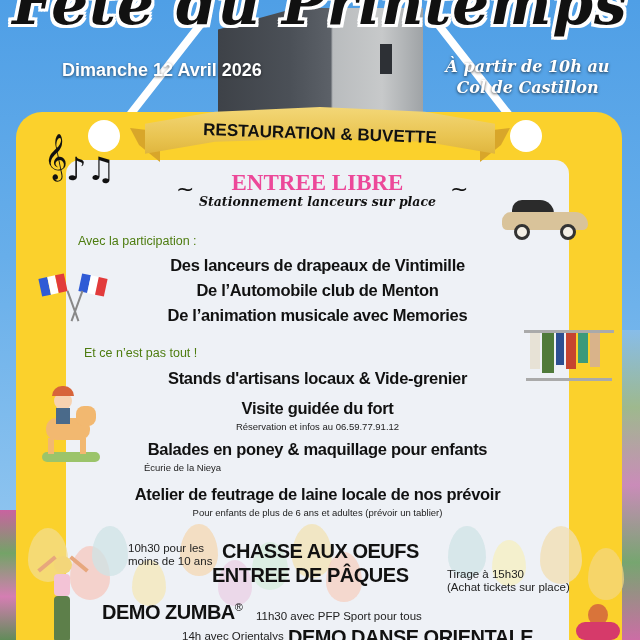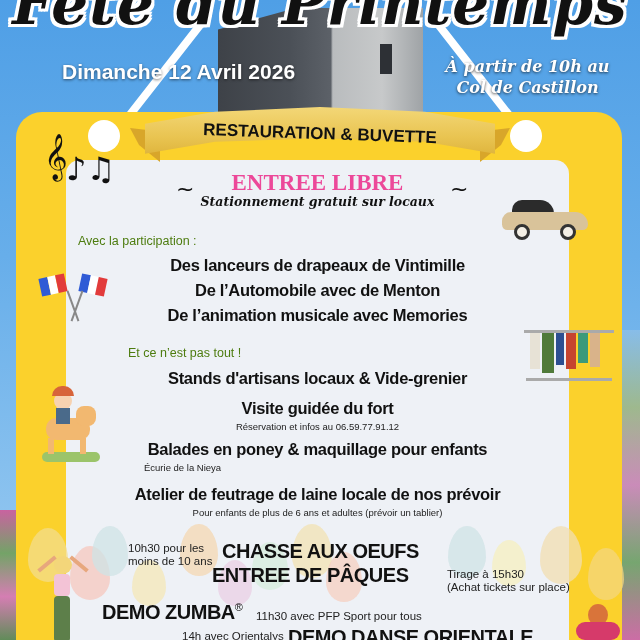--- a/index.html
+++ b/index.html
@@ -26,21 +26,21 @@
   
   .title {
     left: 0; top: -30px; width: 640px; text-align: center;
     font-family: "DejaVu Serif", "Liberation Serif", serif;
     font-weight: bold; font-style: italic;
     font-size: 58px; color: #111;
     letter-spacing: 1px;
     text-shadow: -3px -3px 0 #fff, 3px -3px 0 #fff, -3px 3px 0 #fff, 3px 3px 0 #fff, 0 3px 0 #fff, 0 -3px 0 #fff, 3px 0 0 #fff, -3px 0 0 #fff;
   }
   .date {
-    left: 22px; top: 60px; font-size: 21px; font-weight: bold; color: #fff;
+    left: 22px; top: 60px; font-size: 18px; font-weight: bold; color: #fff;
     font-family: "Liberation Sans", sans-serif;
     text-shadow: 0 1px 3px rgba(0,0,0,0.55);
     padding-left: 40px;
   }
   .time-place {
     left: 430px; top: 56px; width: 195px; text-align: center;
     font-family: "DejaVu Serif", "Liberation Serif", serif; font-style: italic;
     font-size: 16px; line-height: 21px; color: #fff; font-weight: bold;
     text-shadow: 0 1px 3px rgba(0,0,0,0.7);
   }
@@ -126,32 +126,32 @@
 <div class="abs" style="left:66px;top:150px;font-size:32px;color:#111;">♪♫</div>
 
 <div class="abs ribbon-tail" style="left:130px;top:128px;width:30px;height:34px;clip-path:polygon(0 0,100% 10%,100% 100%,30% 50%);"></div>
 <div class="abs ribbon-tail" style="left:480px;top:128px;width:30px;height:34px;clip-path:polygon(0 10%,100% 0,70% 50%,0 100%);"></div>
 <div class="abs ribbon"></div>
 <div class="abs ribbon-text">RESTAURATION &amp; BUVETTE</div>
 
 <div class="abs squiggle" style="left:176px;top:176px;">~</div>
 <div class="abs squiggle" style="left:450px;top:176px;">~</div>
 <div class="abs center entree">ENTREE LIBRE</div>
-<div class="abs center parking">Stationnement gratuit sur locaux</div>
+<div class="abs center parking">Stationnement lanceurs sur place</div>
 
 <div class="abs" style="left:502px;top:200px;width:88px;height:42px;">
   <div class="abs" style="left:10px;top:0;width:42px;height:14px;background:#2b2b2b;border-radius:10px 14px 0 0;"></div>
   <div class="abs" style="left:0;top:12px;width:86px;height:18px;background:#d9c39a;border-radius:10px 14px 6px 6px;"></div>
   <div class="abs" style="left:12px;top:24px;width:16px;height:16px;border-radius:50%;background:#f3efe6;border:3px solid #333;"></div>
   <div class="abs" style="left:58px;top:24px;width:16px;height:16px;border-radius:50%;background:#f3efe6;border:3px solid #333;"></div>
 </div>
 
 <div class="abs intro" style="left:78px;top:234px;">Avec la participation :</div>
 <div class="abs center big" style="top:256px;">Des lanceurs de drapeaux de Vintimille</div>
-<div class="abs center big" style="top:281px;">De l’Automobile avec de Menton</div>
+<div class="abs center big" style="top:281px;">De l’Automobile club de Menton</div>
 <div class="abs center big" style="top:306px;">De l’animation musicale avec Memories</div>
 
 <div class="abs" style="left:40px;top:276px;transform:rotate(-12deg);">
   <div class="flag">
       <span style="background:#2f5bd6"></span>
       <span style="background:#fff"></span>
       <span style="background:#e23b3b"></span>
     </div>
 </div>
 <div class="abs" style="left:80px;top:276px;transform:rotate(12deg);">
@@ -168,21 +168,21 @@
   <div class="abs" style="left:0;top:4px;width:90px;height:3px;background:#aaa;"></div>
   <div class="abs" style="left:6px;top:7px;width:10px;height:36px;background:#e7e2d6;"></div>
   <div class="abs" style="left:18px;top:7px;width:12px;height:40px;background:#4f7a3a;"></div>
   <div class="abs" style="left:32px;top:7px;width:8px;height:32px;background:#2d4f91;"></div>
   <div class="abs" style="left:42px;top:7px;width:10px;height:36px;background:#c6442f;"></div>
   <div class="abs" style="left:54px;top:7px;width:10px;height:30px;background:#3c9a7a;"></div>
   <div class="abs" style="left:66px;top:7px;width:10px;height:34px;background:#d9b38a;"></div>
   <div class="abs" style="left:2px;top:52px;width:86px;height:3px;background:#aaa;"></div>
 </div>
 
-<div class="abs intro" style="left:84px;top:346px;margin-left:44px;">Et ce n’est pas tout !</div>
+<div class="abs intro" style="left:84px;top:346px;">Et ce n’est pas tout !</div>
 <div class="abs center big" style="top:369px;">Stands d'artisans locaux &amp; Vide-grenier</div>
 <div class="abs center big" style="top:399px;">Visite guidée du fort</div>
 <div class="abs center small" style="top:421px;">Réservation et infos au 06.59.77.91.12</div>
 
 <div class="abs" style="left:28px;top:382px;width:74px;height:82px;">
   <div class="abs" style="left:14px;top:70px;width:58px;height:10px;background:#9bc46a;border-radius:6px;"></div>
   <div class="abs" style="left:18px;top:36px;width:44px;height:22px;background:#f2b870;border-radius:10px;"></div>
   <div class="abs" style="left:48px;top:24px;width:20px;height:20px;background:#f2b870;border-radius:8px;"></div>
   <div class="abs" style="left:20px;top:56px;width:6px;height:16px;background:#f2b870;"></div>
   <div class="abs" style="left:52px;top:56px;width:6px;height:16px;background:#f2b870;"></div>

